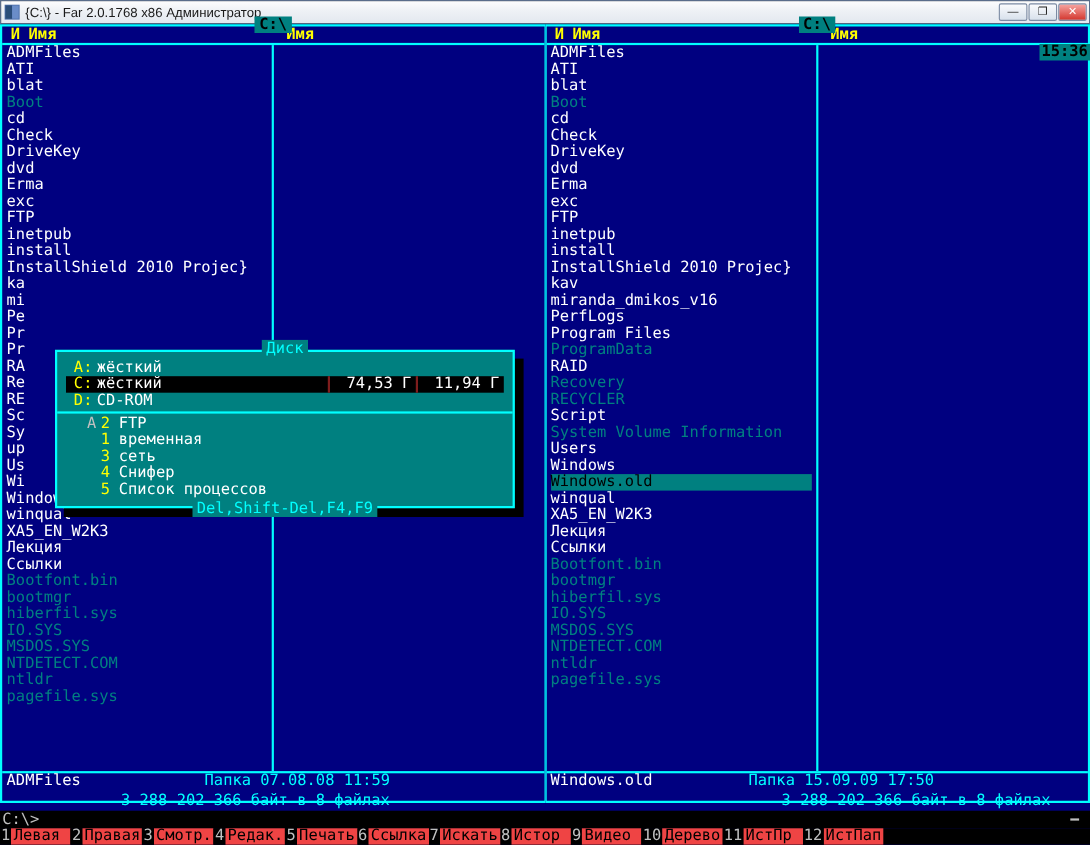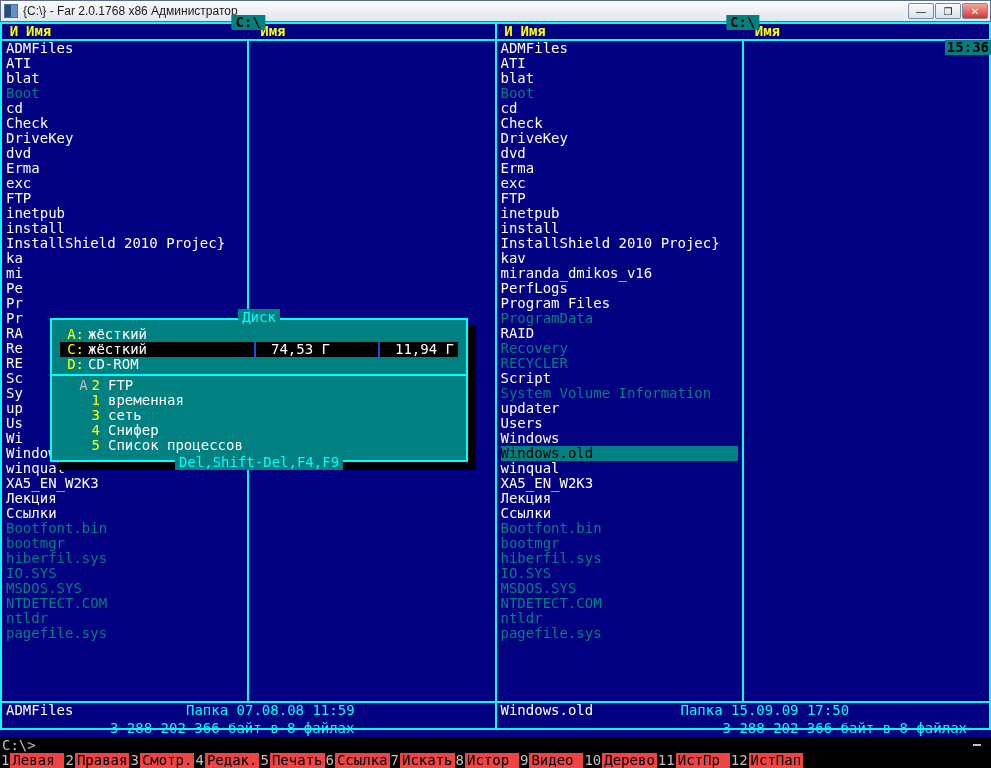--- a/index.html
+++ b/index.html
@@ -50,21 +50,21 @@
 .panel-body { height: 660px; display: flex; overflow: hidden; }
 .file-col { flex: 1; padding: 0 4px; }
 .file-col.first { border-right: 2px solid #00ffff; }
 .file { color: #fff; white-space: nowrap; cursor: pointer; }
 .file.dim { color: #008080; }
 .file.selected { background: #008080; color: #000; }
 .file.curly::after { content: "}"; color: #fff; }
 .panel-footer { border-top: 2px solid #00ffff; display: flex; padding: 0 4px; color: #00ffff; }
 .pf-name { color: #fff; width: 180px; }
 .pf-info { flex: 1; text-align: left; }
-.status-line { position: absolute; bottom: 32px; left: 0; right: 4px; height: 15px; }
+.status-line { position: absolute; bottom: 32px; left: 0; right: 16px; height: 15px; }
 .status-left { position: absolute; left: 4px; color: #00ffff; }
 .status-right { position: absolute; right: 20px; color: #00ffff; }
 .cmd-line { position: absolute; bottom: 15px; left: 0; right: 0; height: 16px; background: #000; color: #c0c0c0; padding: 0 2px; display: flex; align-items: center; }
 .cmd-path { color: #c0c0c0; }
 .cmd-caret { width: 8px; height: 2px; background: #c0c0c0; margin-left: auto; margin-right: 8px; }
 .fkeys { position: absolute; bottom: 0; left: 0; right: 0; height: 15px; display: flex; background: #000; }
 .fkey { display: flex; align-items: center; }
 .fkey-num { color: #c0c0c0; padding: 0 1px; background: #000; }
 .fkey-label { background: #ef4444; color: #000; padding: 0 2px; min-width: 54px; }
 .dialog {
@@ -74,21 +74,21 @@
 }
 .dlg-title { color: #00ffff; text-align: center; margin-top: -10px; }
 .dlg-title span { background: #008080; padding: 0 4px; }
 .dlg-drives { padding: 2px 8px; border-bottom: 2px solid #00ffff; }
 .drv-row { display: flex; }
 .drv-letter { color: #ffff00; width: 24px; text-align: right; margin-right: 4px; }
 .drv-type { flex: 1; }
 .drv-size { width: 80px; text-align: right; }
 .drv-free { width: 80px; text-align: right; }
 .drv-row.sel { background: #000; }
-.drv-row.sel .drv-size, .drv-row.sel .drv-free { border-left: 2px solid #1d4ed8; padding-right: 4px; margin-left: 44px; }
+.drv-row.sel .drv-size, .drv-row.sel .drv-free { border-left: 2px solid #7f1d1d; padding-right: 4px; }
 .dlg-plugins { padding: 2px 8px; }
 .plg-row { display: flex; }
 .plg-key { color: #ffff00; width: 40px; text-align: right; margin-right: 8px; }
 .plg-name { flex: 1; }
 .plg-key .grey { color: #c0c0c0; margin-right: 4px; }
 .dlg-hint { text-align: center; color: #00ffff; margin-bottom: -10px; }
 .dlg-hint span { background: #008080; padding: 0 4px; }
 </style>
 </head>
 <body>
@@ -195,21 +195,20 @@
             <div class="file ">kav</div>
             <div class="file ">miranda_dmikos_v16</div>
             <div class="file ">PerfLogs</div>
             <div class="file ">Program Files</div>
             <div class="file dim">ProgramData</div>
             <div class="file ">RAID</div>
             <div class="file dim">Recovery</div>
             <div class="file dim">RECYCLER</div>
             <div class="file ">Script</div>
             <div class="file dim">System Volume Information</div>
-            <div class="file ">updater</div>
             <div class="file ">Users</div>
             <div class="file ">Windows</div>
             <div class="file selected">Windows.old</div>
             <div class="file ">winqual</div>
             <div class="file ">XA5_EN_W2K3</div>
             <div class="file ">Лекция</div>
             <div class="file ">Ссылки</div>
             <div class="file dim">Bootfont.bin</div>
             <div class="file dim">bootmgr</div>
             <div class="file dim">hiberfil.sys</div>

